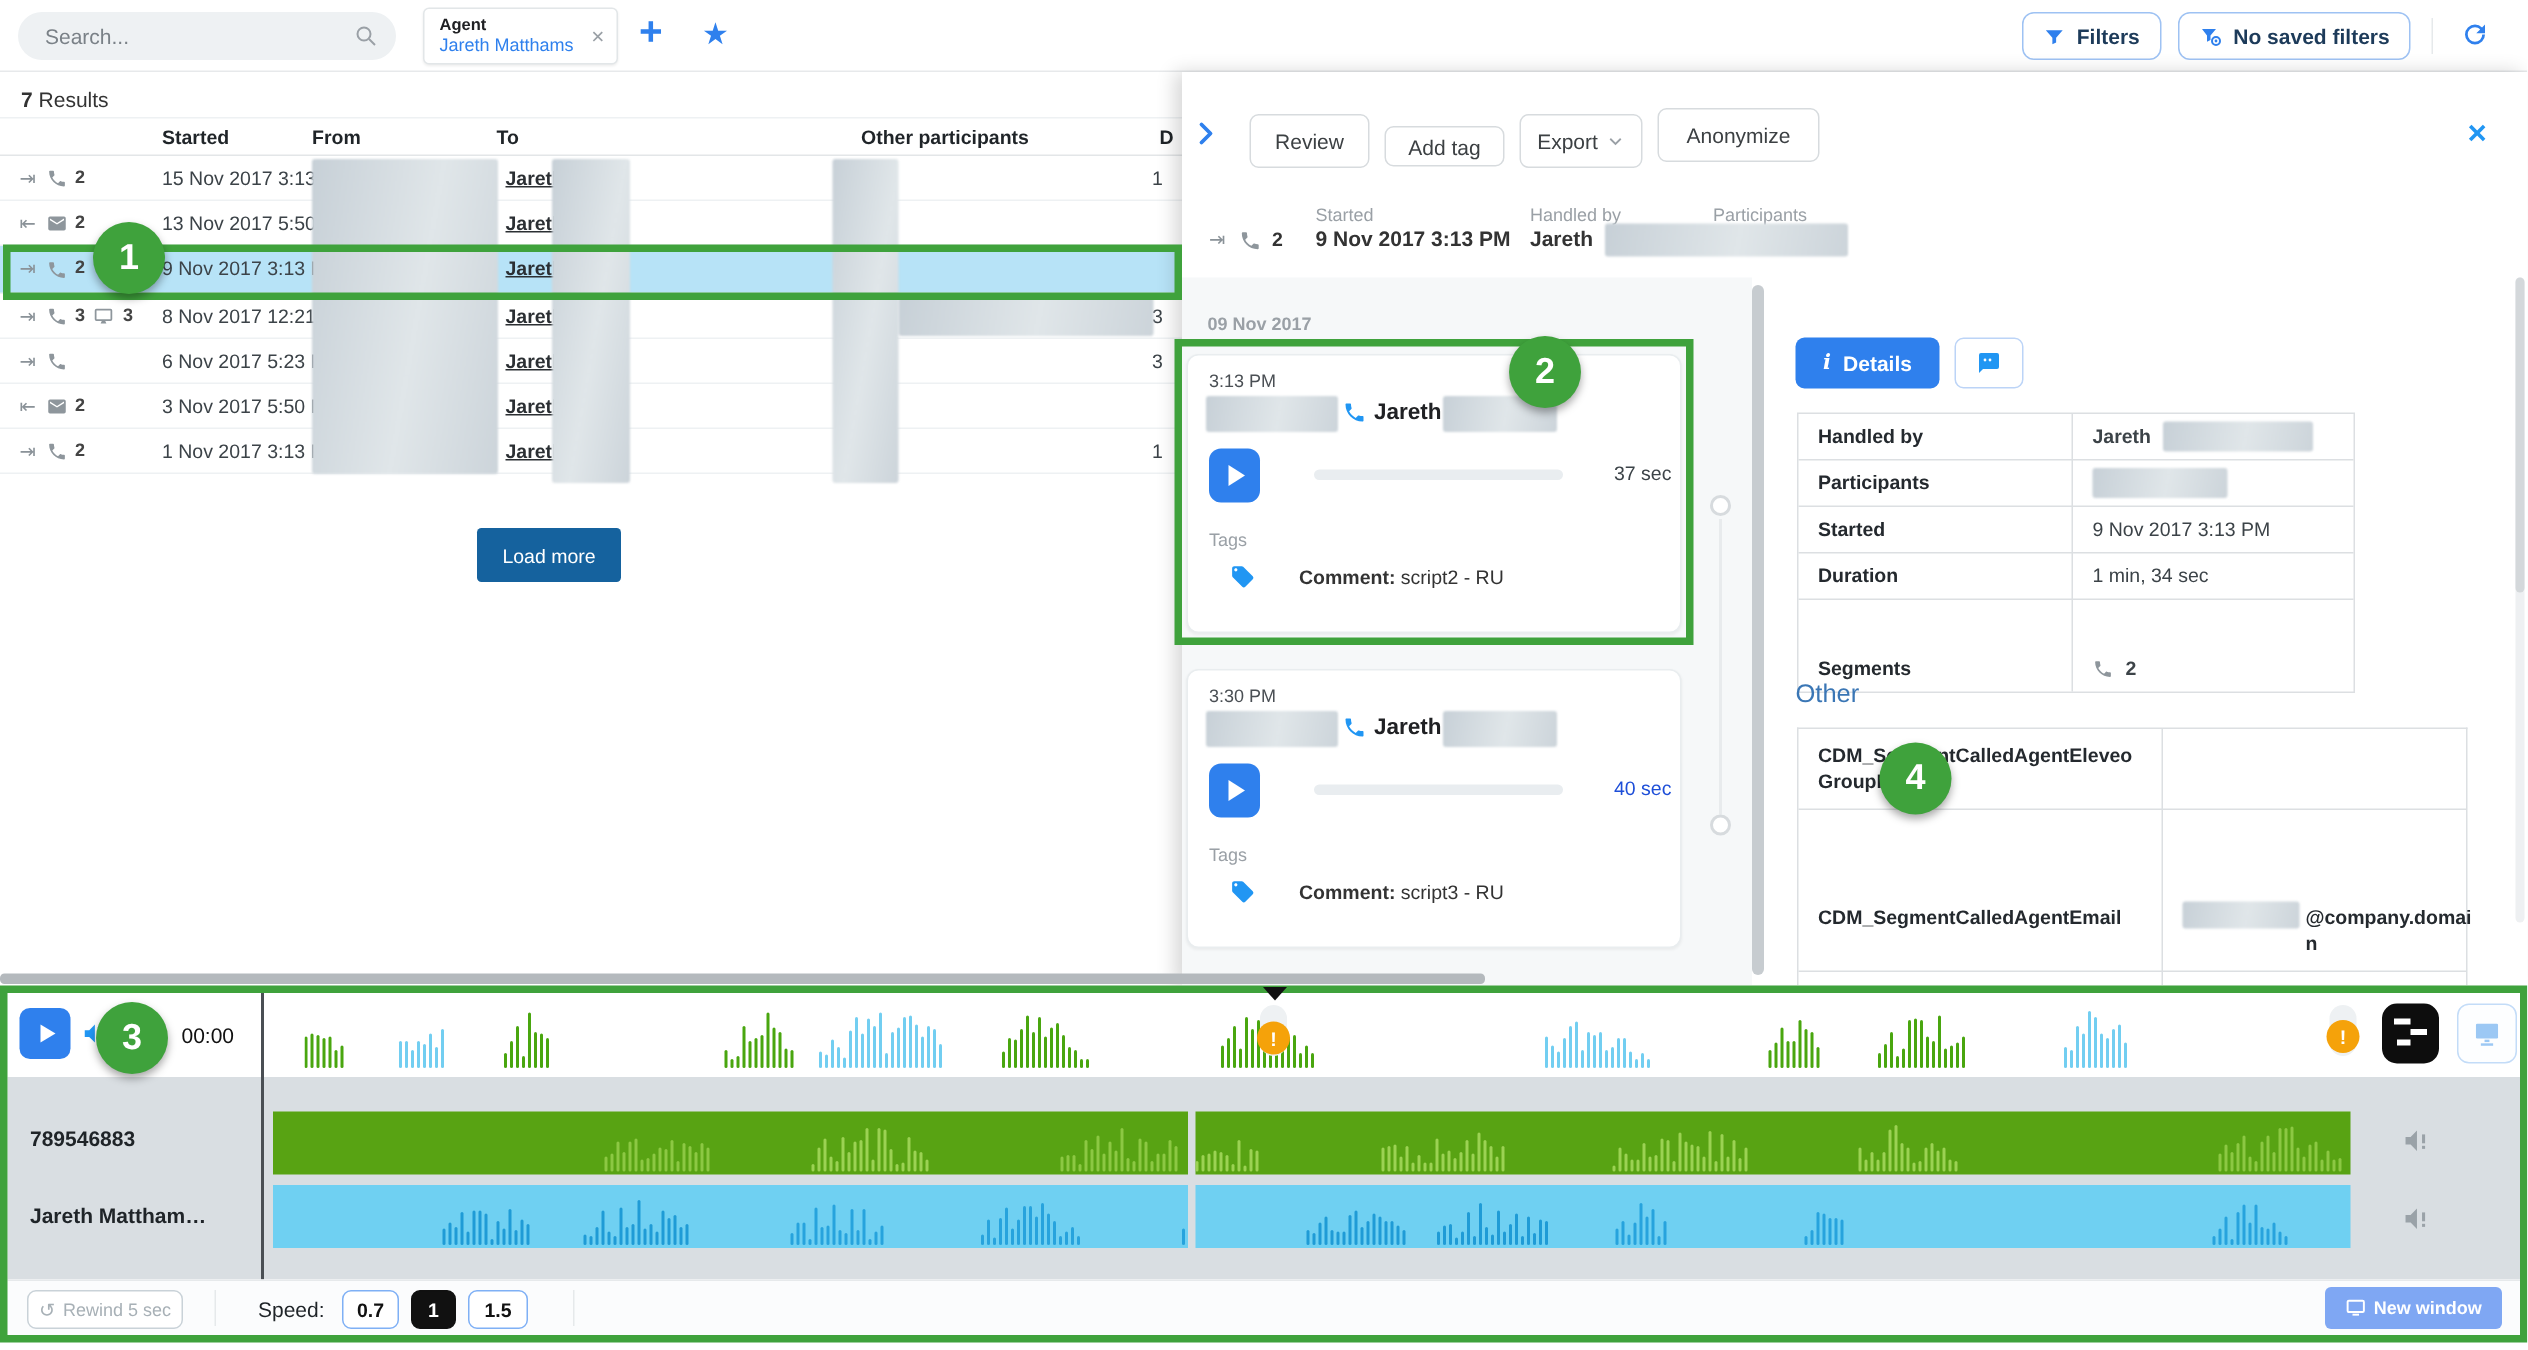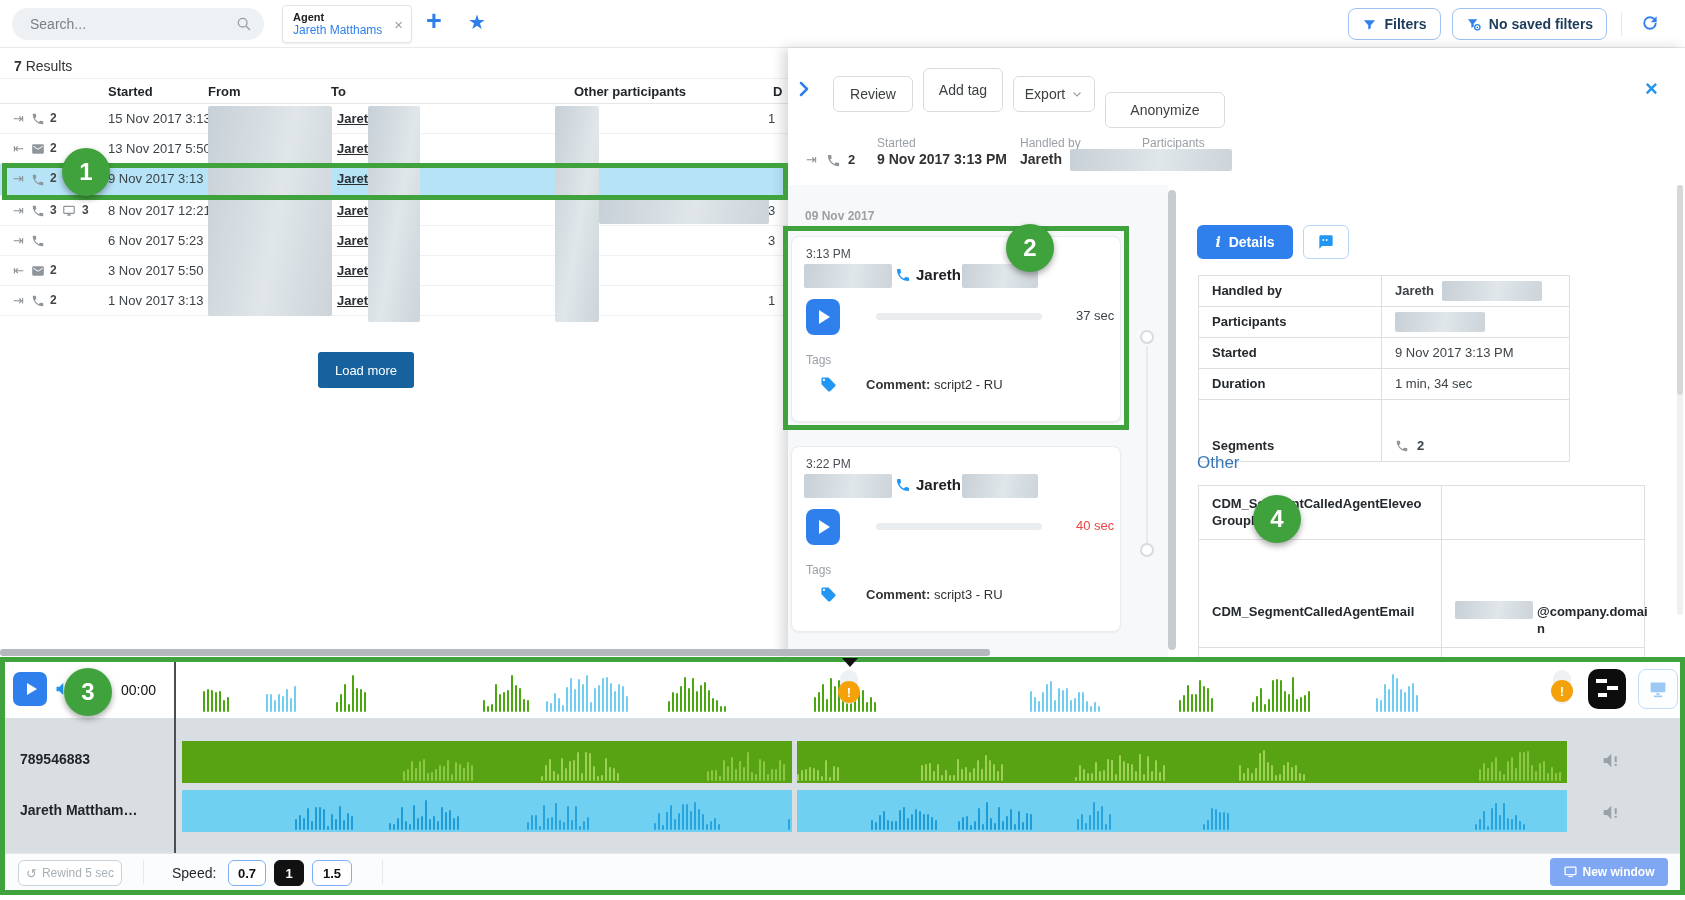--- a/index.html
+++ b/index.html
@@ -188,30 +188,30 @@
     </div>
 
   <div class="abs panel" style="left:788px;top:48px;width:897px;height:609px;overflow:hidden">
 
     <svg class="abs" style="left:7px;top:32px" width="18" height="18" viewBox="0 0 24 24">
         <path d="M8 4l8 8-8 8" fill="none" stroke="#2f80ed" stroke-width="3.4" stroke-linecap="round" stroke-linejoin="round"></path>
       </svg>
     <button class="abs pbtn" style="left:45px;top:28px;width:80px;height:36px">
         <span>Review</span>
       </button>
-    <button class="abs pbtn" style="left:135px;top:20px;width:80px;height:44px">
+    <button class="abs pbtn" style="left:135px;top:36px;width:80px;height:27px">
         <span>Add tag</span>
       </button>
     <button class="abs pbtn" style="left:225px;top:28px;width:82px;height:36px">
       <span>Export</span>
       <svg width="12" height="12" viewBox="0 0 24 24">
           <path d="M5 9l7 7 7-7" fill="none" stroke="#9aa0a6" stroke-width="2.4"></path>
         </svg>
     </button>
-    <button class="abs pbtn" style="left:317px;top:44px;width:120px;height:36px">
+    <button class="abs pbtn" style="left:317px;top:24px;width:108px;height:36px">
         <span>Anonymize</span>
       </button>
     <div class="abs" style="left:857px;top:28px;font-size:22px;font-weight:bold;color:#2196f3">×</div>
 
     <span class="abs glabel" style="left:89px;top:88px">Started</span>
     <span class="abs glabel" style="left:232px;top:88px">Handled by</span>
     <span class="abs glabel" style="left:354px;top:88px">Participants</span>
     <span class="abs arr" style="left:18px;top:104px">⇥</span>
     <svg class="abs" style="left:38px;top:105px" width="15" height="15" viewBox="0 0 24 24">
         <path class="gicon" d="M6.6 10.8c1.4 2.8 3.8 5.1 6.6 6.6l2.2-2.2c.3-.3.7-.4 1-.2 1.1.4 2.3.6 3.6.6.6 0 1 .4 1 1V20c0 .6-.4 1-1 1C10.6 21 3 13.4 3 4c0-.6.4-1 1-1h3.5c.6 0 1 .4 1 1 0 1.2.2 2.4.6 3.6.1.3 0 .7-.2 1L6.6 10.8z"></path>
@@ -238,32 +238,32 @@
       <div class="abs pbar" style="left:84px;top:76px;width:166px;height:7px"></div>
       <span class="abs" style="left:284px;top:71px;font-size:13px;color:#3c4348">37 sec</span>
       <span class="abs glabel" style="left:14px;top:116px">Tags</span>
       <svg class="abs" style="left:28px;top:139px" width="17" height="17" viewBox="0 0 24 24">
           <path d="M21.41 11.58l-9-9C12.05 2.22 11.55 2 11 2H4c-1.1 0-2 .9-2 2v7c0 .55.22 1.05.59 1.42l9 9c.36.36.86.58 1.41.58.55 0 1.05-.22 1.41-.59l7-7c.37-.36.59-.86.59-1.41 0-.55-.23-1.06-.59-1.42zM5.5 7C4.67 7 4 6.33 4 5.5S4.67 4 5.5 4 7 4.67 7 5.5 6.33 7 5.5 7z" fill="#2196f3"></path>
         </svg>
       <span class="abs" style="left:74px;top:140px;font-size:13px"><b>Comment:</b> <span>script2 - RU</span></span>
     </div>
 
     <div class="abs card" style="left:3px;top:398px;width:330px;height:186px">
-      <span class="abs" style="left:14px;top:10px;font-size:12px;color:#4a4f54">3:22 PM</span>
+      <span class="abs" style="left:14px;top:10px;font-size:12px;color:#4a4f54">3:30 PM</span>
       <div class="abs blur" style="left:12px;top:27px;width:88px;height:24px"></div>
       <svg class="abs" style="left:103px;top:30px" width="16" height="16" viewBox="0 0 24 24">
           <path d="M6.6 10.8c1.4 2.8 3.8 5.1 6.6 6.6l2.2-2.2c.3-.3.7-.4 1-.2 1.1.4 2.3.6 3.6.6.6 0 1 .4 1 1V20c0 .6-.4 1-1 1C10.6 21 3 13.4 3 4c0-.6.4-1 1-1h3.5c.6 0 1 .4 1 1 0 1.2.2 2.4.6 3.6.1.3 0 .7-.2 1L6.6 10.8z" fill="#2196f3"></path>
         </svg>
       <b class="abs" style="left:124px;top:29px;font-size:15px;color:#202124">Jareth</b>
       <div class="abs blur" style="left:170px;top:27px;width:76px;height:24px"></div>
       <div class="abs pill-play" style="left:14px;top:62px;width:34px;height:36px">
           <div class="tri-play"></div>
         </div>
       <div class="abs pbar" style="left:84px;top:76px;width:166px;height:7px"></div>
-      <span class="abs" style="left:284px;top:71px;font-size:13px;color:#ef4444">40 sec</span>
+      <span class="abs" style="left:284px;top:71px;font-size:13px;color:#1d4ed8">40 sec</span>
       <span class="abs glabel" style="left:14px;top:116px">Tags</span>
       <svg class="abs" style="left:28px;top:139px" width="17" height="17" viewBox="0 0 24 24">
           <path d="M21.41 11.58l-9-9C12.05 2.22 11.55 2 11 2H4c-1.1 0-2 .9-2 2v7c0 .55.22 1.05.59 1.42l9 9c.36.36.86.58 1.41.58.55 0 1.05-.22 1.41-.59l7-7c.37-.36.59-.86.59-1.41 0-.55-.23-1.06-.59-1.42zM5.5 7C4.67 7 4 6.33 4 5.5S4.67 4 5.5 4 7 4.67 7 5.5 6.33 7 5.5 7z" fill="#2196f3"></path>
         </svg>
       <span class="abs" style="left:74px;top:140px;font-size:13px"><b>Comment:</b> <span>script3 - RU</span></span>
     </div>
 
     <div class="abs" style="left:358px;top:298px;width:2px;height:197px;background:#e8ebed"></div>
     <div class="abs" style="left:352px;top:282px;width:14px;height:14px;border:2px solid #d7dbde;border-radius:50%;background:#fff"></div>
     <div class="abs" style="left:352px;top:495px;width:14px;height:14px;border:2px solid #d7dbde;border-radius:50%;background:#fff"></div>

